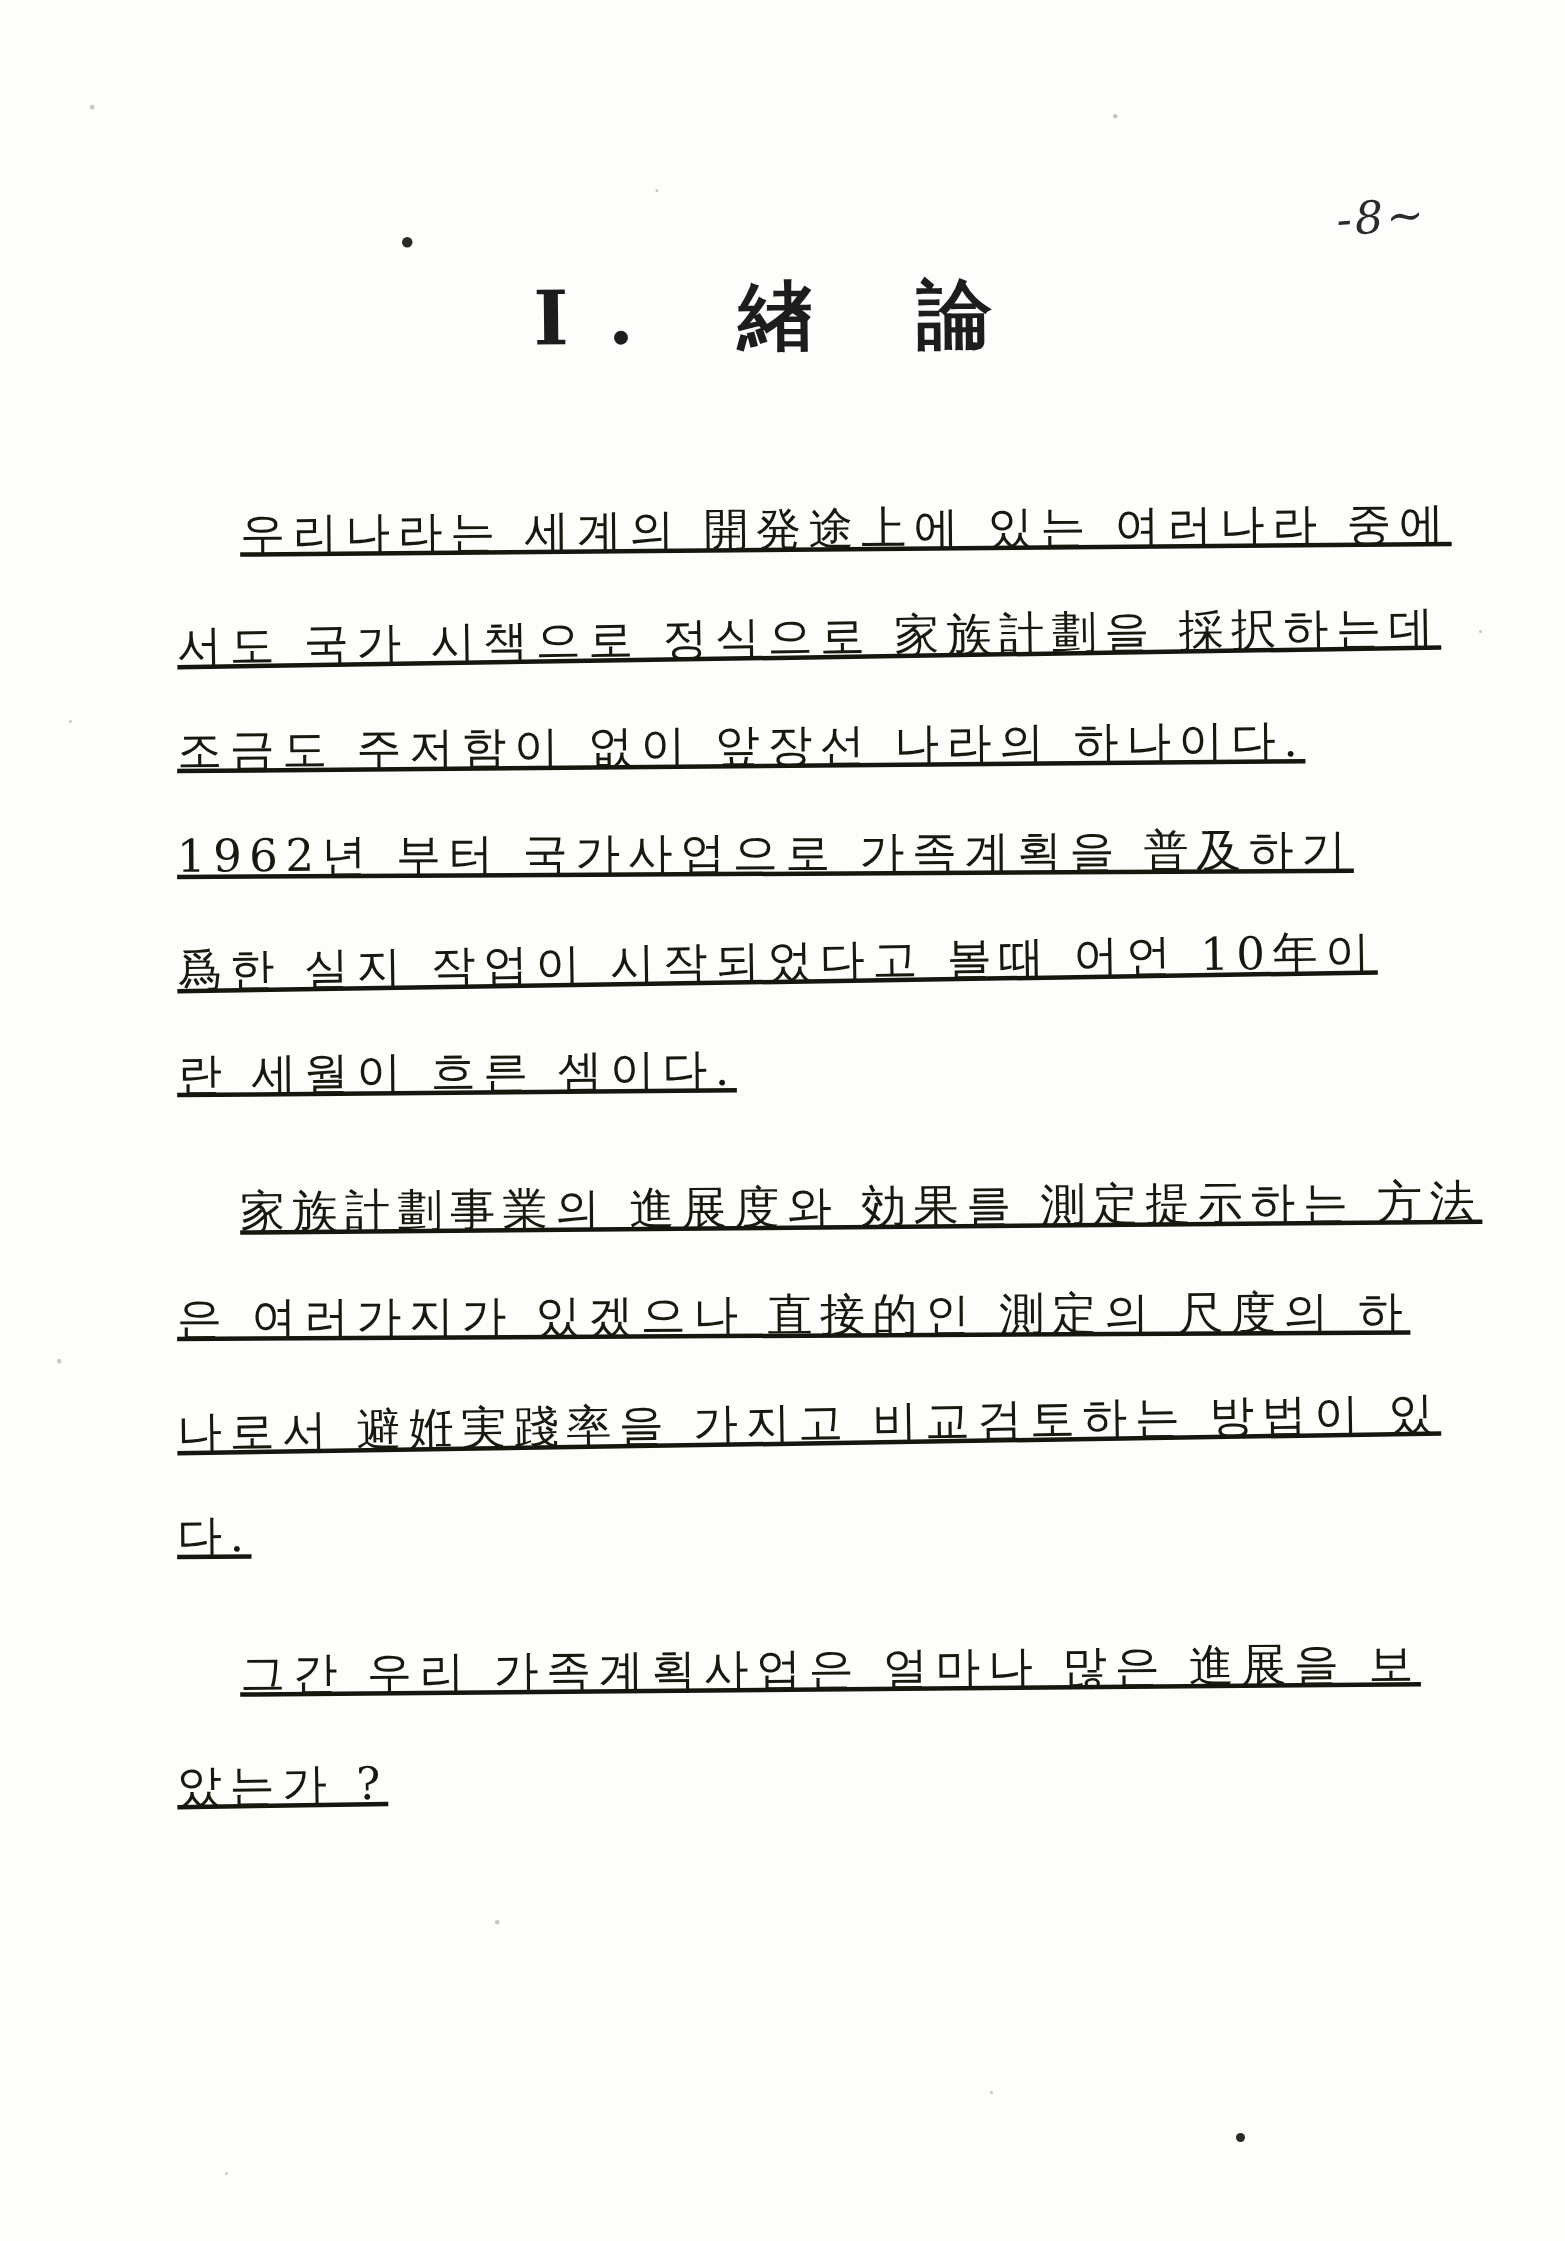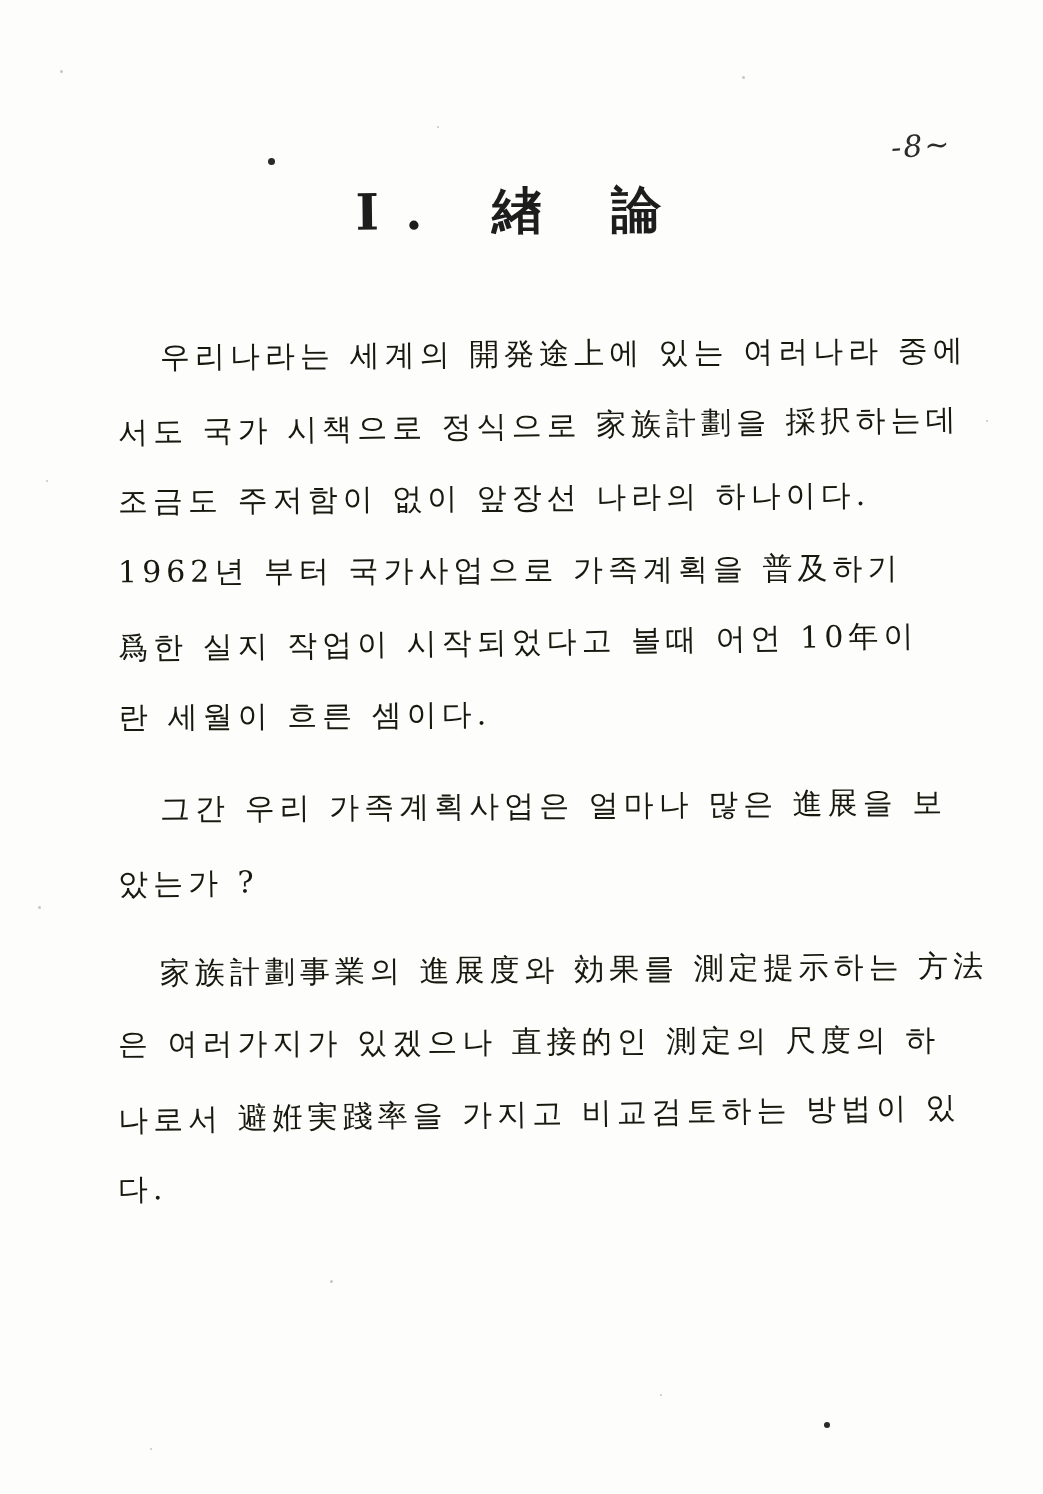--- a/index.html
+++ b/index.html
@@ -50,20 +50,21 @@
   }
   .body-text {
     position: absolute;
     top: 318px;
     left: 118px;
     width: 812px;
     color: #16160f;
   }
   .para {
     margin: 0 0 20px 0;
+    text-decoration: underline;
   }
   .line {
     display: block;
     font-family: "DejaVu Serif", serif;
     font-size: 30px;
     line-height: 72px;
     letter-spacing: 5px;
     white-space: pre;
     color: #18180f;
   }
@@ -108,29 +109,29 @@
     <div class="para">
       <span class="line indent slant1">우리나라는 세계의 開発途上에 있는 여러나라 중에</span>
       <span class="line slant2">서도 국가 시책으로 정식으로 家族計劃을 採択하는데</span>
       <span class="line slant1">조금도 주저함이 없이 앞장선 나라의 하나이다.</span>
       <span class="line slant3">1962년 부터 국가사업으로 가족계획을 普及하기</span>
       <span class="line slant2">爲한 실지 작업이 시작되었다고 볼때 어언 10年이</span>
       <span class="line slant1">란 세월이 흐른 셈이다.</span>
     </div>
 
     <div class="para">
-      <span class="line indent slant1">그간 우리 가족계획사업은 얼마나 많은 進展을 보</span>
-      <span class="line slant2">았는가 ?</span>
-    </div>
-
-    <div class="para">
       <span class="line indent slant1">家族計劃事業의 進展度와 効果를 測定提示하는 方法</span>
       <span class="line slant3">은 여러가지가 있겠으나 直接的인 測定의 尺度의 하</span>
       <span class="line slant2">나로서 避姙実踐率을 가지고 비교검토하는 방법이 있</span>
       <span class="line slant1">다.</span>
+    </div>
+
+    <div class="para">
+      <span class="line indent slant1">그간 우리 가족계획사업은 얼마나 많은 進展을 보</span>
+      <span class="line slant2">았는가 ?</span>
     </div>
 
 
   </div>
 
   <div class="dot-bottom"></div>
 
   <div class="speck" style="left:60px;  top:70px;  width:3px; height:3px;"></div>
   <div class="speck" style="left:742px; top:76px;  width:3px; height:3px;"></div>
   <div class="speck" style="left:437px; top:126px; width:2px; height:2px;"></div>

